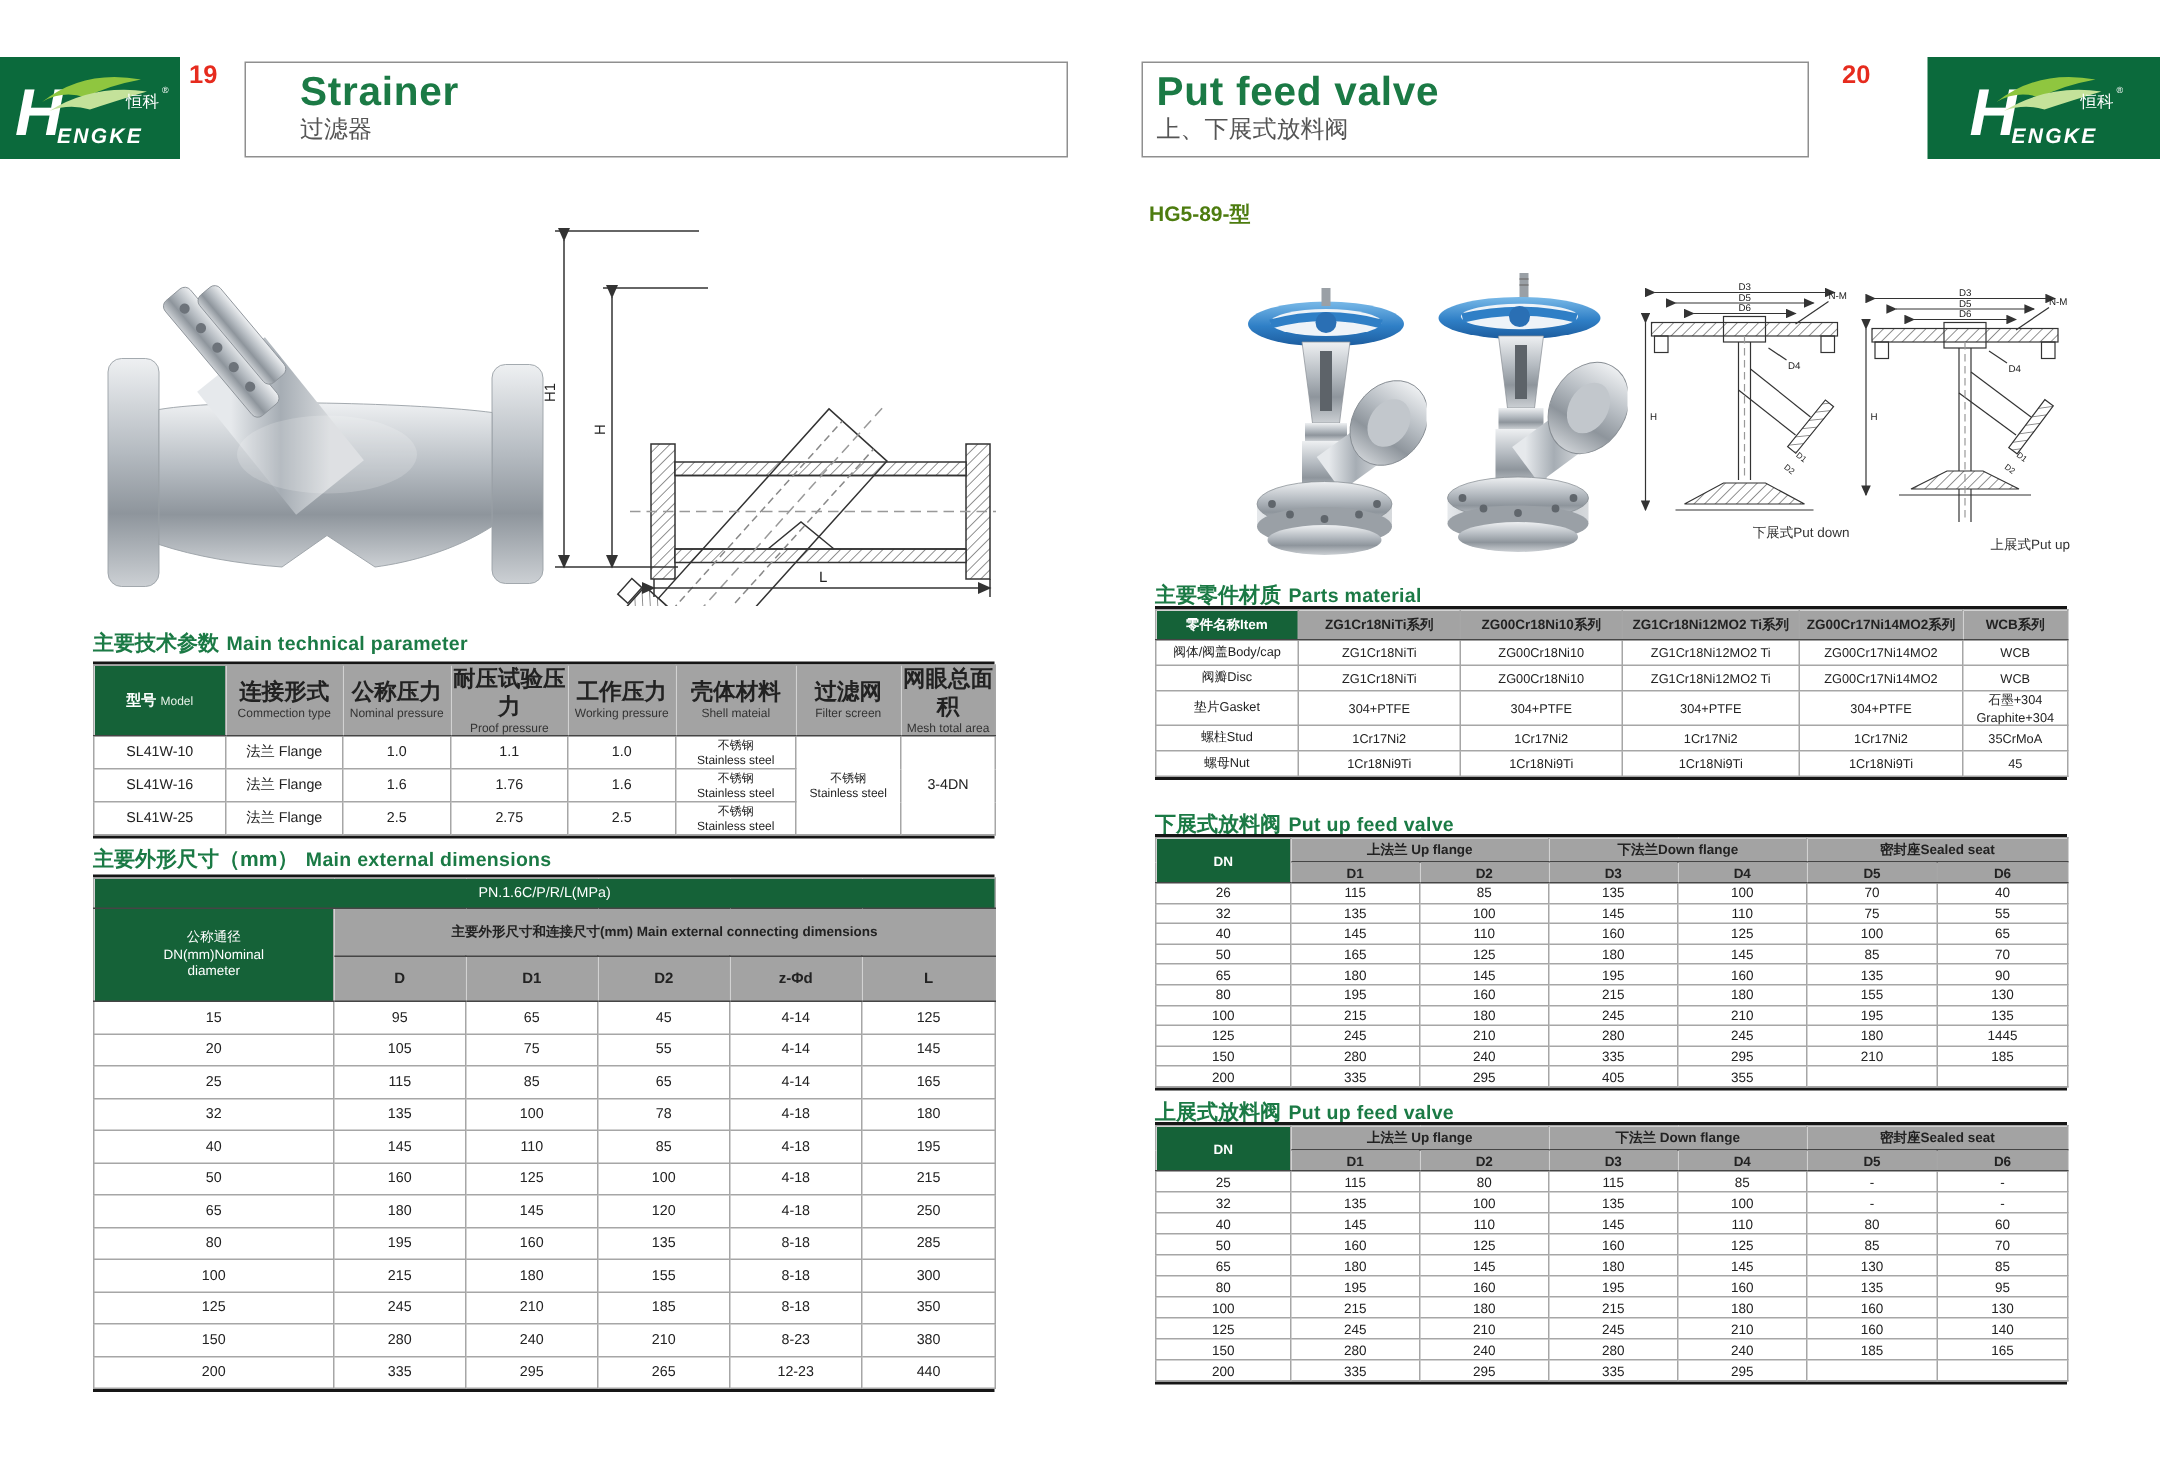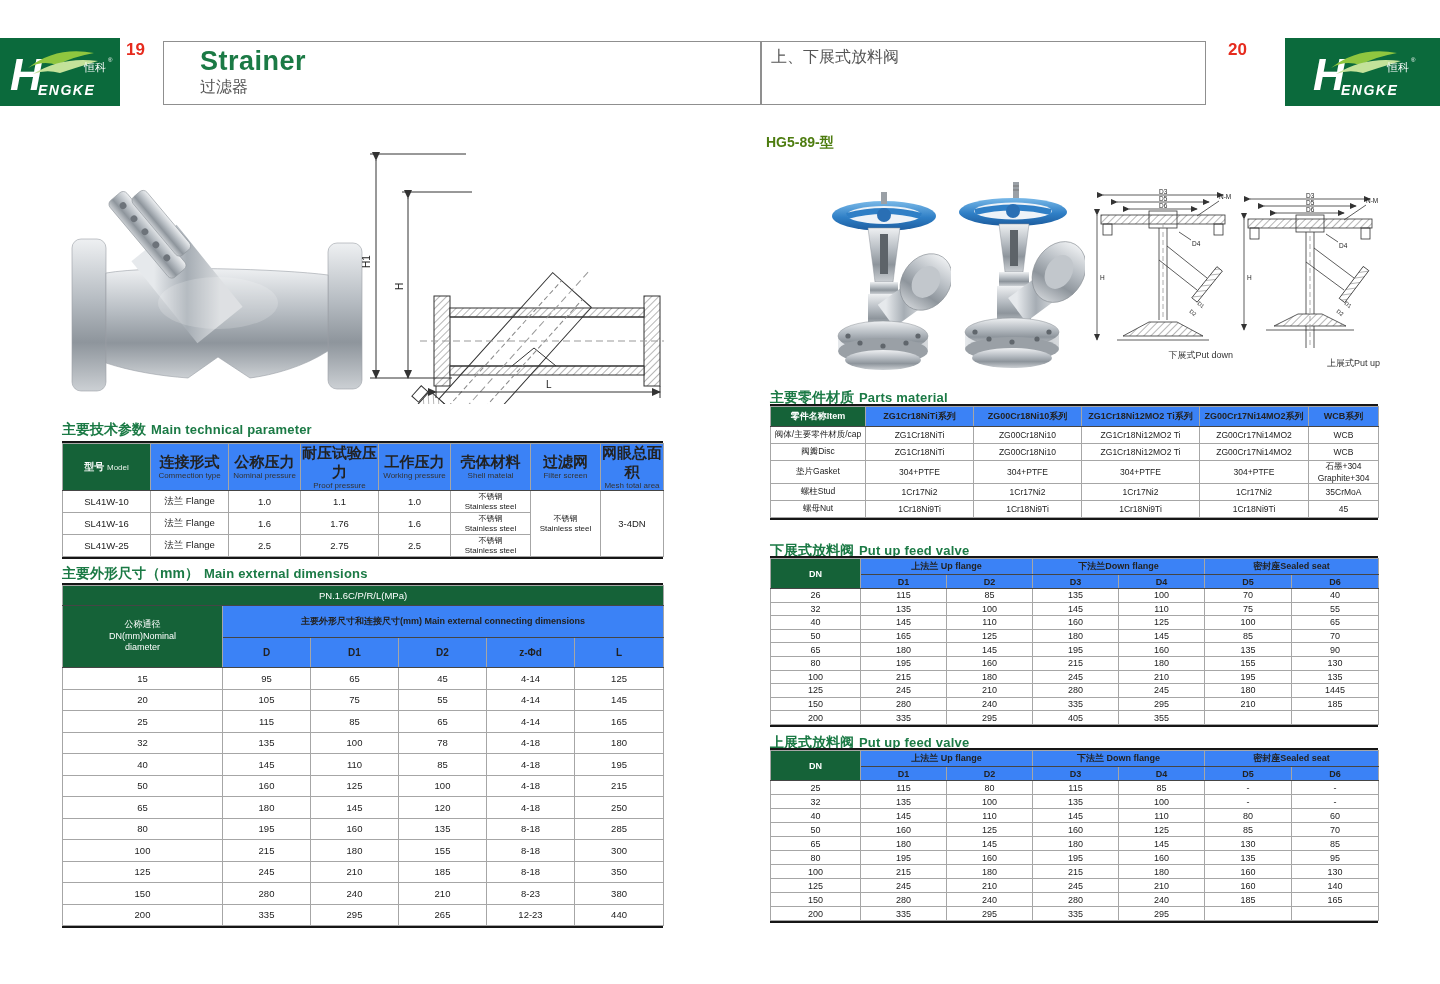--- a/index.html
+++ b/index.html
@@ -9,38 +9,38 @@
 
   
   .logo-box { position:absolute; top:38px; height:68px; background:#0b6a3c; }
   .logo-box.l { left:0; width:120px; }
   .logo-box.r { left:1285px; width:155px; }
   .logo-box svg { width:100%; height:100%; display:block; }
   .pagenum { position:absolute; top:40px; font-size:17px; font-weight:bold; color:#e62b1e; }
   .pagenum.p19 { left:126px; }
   .pagenum.p20 { left:1228px; }
   .hbox { position:absolute; top:41px; height:64px; border:1px solid #8f8f8f; background:#fff; }
-  .hbox.l { left:163px; width:598px; padding:5px 0 0 36px; }
+  .hbox.l { left:163px; width:549px; padding:5px 0 0 36px; }
   .hbox.r { left:761px; width:445px; padding:5px 0 0 9px; }
   .hbox .t-en { font-size:27px; font-weight:bold; color:#1b7a45; line-height:1.1; letter-spacing:0.5px; }
   .hbox .t-cn { font-size:16px; color:#555; line-height:1.1; margin-top:1px; }
 
   
   .sec-title { position:absolute; white-space:nowrap; color:#1b7a45; font-weight:bold; }
   .sec-title .cn { font-size:14px; }
   .sec-title .en { font-size:13px; margin-left:5px; letter-spacing:0.2px; }
   .model-code { position:absolute; left:766px; top:134px; font-size:14px; font-weight:bold; color:#4d7c0f; }
 
   
   .tbl-wrap { position:absolute; border-top:2.5px solid #161616; border-bottom:2.5px solid #161616; }
   table { border-collapse:collapse; table-layout:fixed; width:100%; }
   th,td { border:1px solid #a6a6a6; text-align:center; vertical-align:middle; padding:0 1px; overflow:hidden; }
   thead th { border-bottom:1.5px solid #454545; }
   .dk { background:#156238; color:#fff; font-weight:bold; }
-  .lt { background:#3b82f6; color:#222;margin-top:40px; }
+  .lt { background:#a3a3a3; color:#222;margin-top:40px; }
   .pre { white-space:pre-line; }
   .hc { display:block; font-size:15px; font-weight:bold; color:#222; line-height:1.25; }
   .he { display:block; font-size:8px; font-weight:normal; color:#333; line-height:1.1; }
   .dk .he,.dk .hei { color:#e8f2e9; }
   .hei { font-size:8px; font-weight:normal;margin-top:28px; }
 
   
   .t1 thead tr { height:37px; }
   .t1 tbody tr { height:22px; }
   .t1 tbody td { font-size:9.5px; }
@@ -121,20 +121,21 @@
       <text x="38" y="57" font-size="14" font-style="italic" font-weight="bold" letter-spacing="1.5" fill="#ffffff">ENGKE</text>
     </svg>
   </div>
   <div class="pagenum p19">19</div>
 
   <div class="hbox l">
     <div class="t-en">Strainer</div>
     <div class="t-cn">过滤器</div>
   </div>
   <div class="hbox r">
+    <div class="t-en">Put feed valve</div>
     <div class="t-cn">上、下展式放料阀</div>
   </div>
 
   <div class="pagenum p20">20</div>
   <div class="logo-box r">
     <svg viewBox="0 0 135 68">
       <text x="18" y="52" font-size="44" font-style="italic" font-weight="bold" fill="#ffffff">H</text>
       <path d="M36 30 Q64 8 102 15 Q80 19 65 27 Q50 22 36 30" fill="#8fc63f"></path>
       <path d="M41 36 Q70 18 106 23 Q83 30 68 35 Q54 31 41 36" fill="#c4e29a"></path>
       <text x="92" y="33" font-size="11" fill="#ffffff">恒科</text>
@@ -568,21 +569,21 @@
           <th class="dk">零件名称Item</th>
           <th class="lt">ZG1Cr18NiTi系列</th>
           <th class="lt">ZG00Cr18Ni10系列</th>
           <th class="lt">ZG1Cr18Ni12MO2 Ti系列</th>
           <th class="lt">ZG00Cr17Ni14MO2系列</th>
           <th class="lt">WCB系列</th>
         </tr>
       </thead>
       <tbody>
           <tr>
-            <td>阀体/主要零件材质/cap</td>
+            <td>阀体/阀盖Body/cap</td>
             <td>ZG1Cr18NiTi</td>
             <td>ZG00Cr18Ni10</td>
             <td>ZG1Cr18Ni12MO2 Ti</td>
             <td>ZG00Cr17Ni14MO2</td>
             <td>WCB</td>
           </tr>
           <tr>
             <td>阀瓣Disc</td>
             <td>ZG1Cr18NiTi</td>
             <td>ZG00Cr18Ni10</td>

